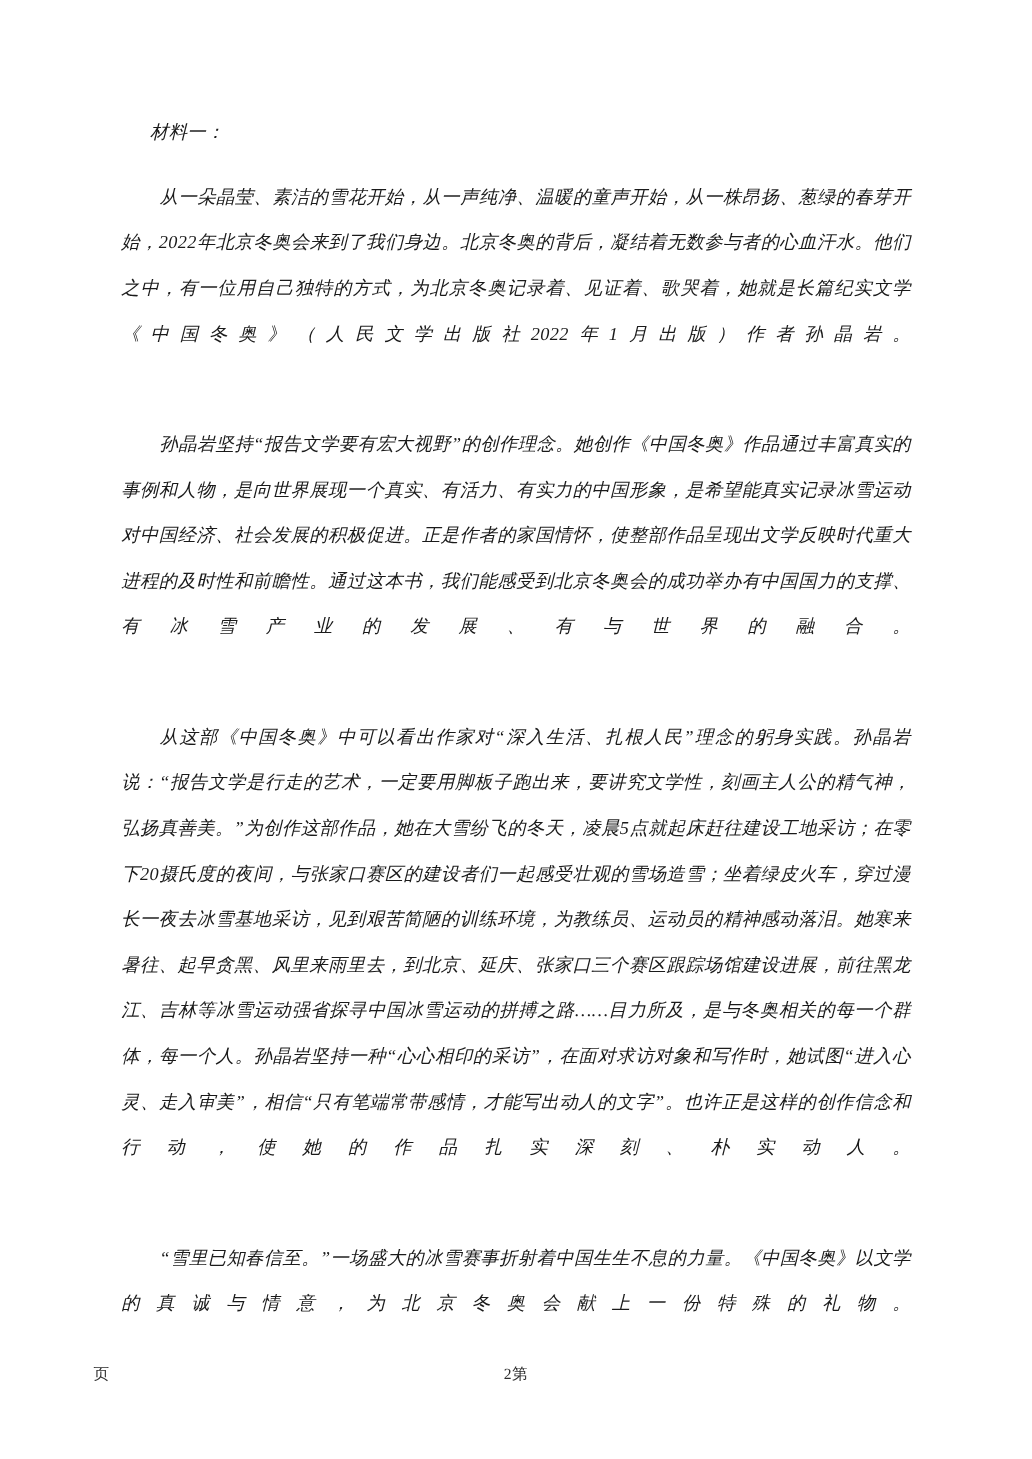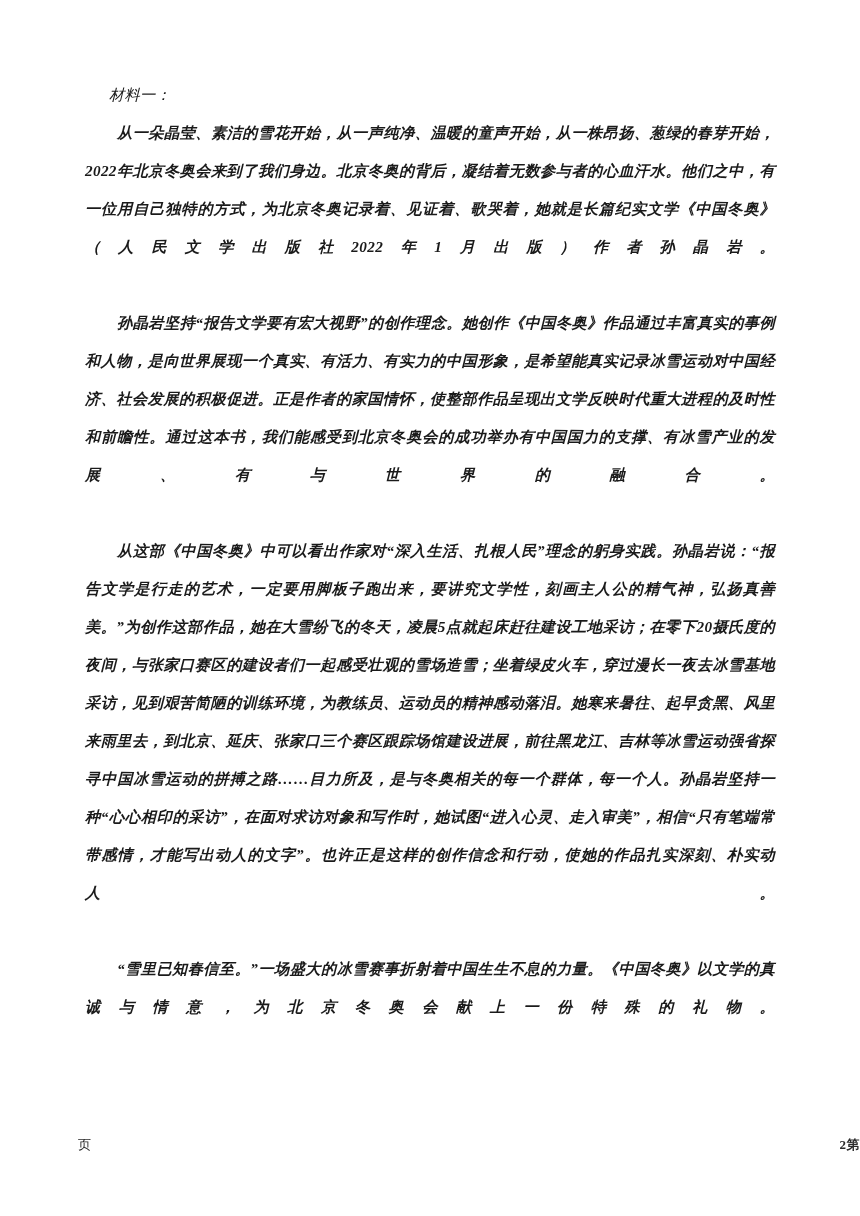--- a/index.html
+++ b/index.html
@@ -33,35 +33,34 @@
   .label,
   .dialogue,
   .attrib {
     font-family: "Liberation Serif", "DejaVu Serif", serif;
     font-size: 15.2px;
     line-height: 38px;
     color: #1a1a1a;
     text-align: justify;
     text-justify: inter-character;
     letter-spacing: 0.35px;
-    margin: 0;
+    margin: 16px;
     word-break: break-all;
     font-style: italic;
   }
 
   
   .label {
     text-align: left;
     text-indent: 24px;
   }
 
   
   .para {
     text-indent: 32px;
-    font-weight: bold;
   }
 
   
   .para:after,
   .dialogue:after {
     content: "";
     display: inline-block;
     width: 100%;
   }
 
@@ -79,23 +78,22 @@
   .footer-left {
     position: absolute;
     left: 78px;
     top: 0;
   }
   .footer-center {
     position: absolute;
     left: 0;
     right: 0;
     top: 0;
-    text-align: right;
+    text-align: center;
     letter-spacing: 0.5px;
-    font-weight: bold;
   }
 </style>
 </head>
 <body>
 
 <div class="page">
 
   <div class="content">
 
     <p class="label">材料一：</p>

